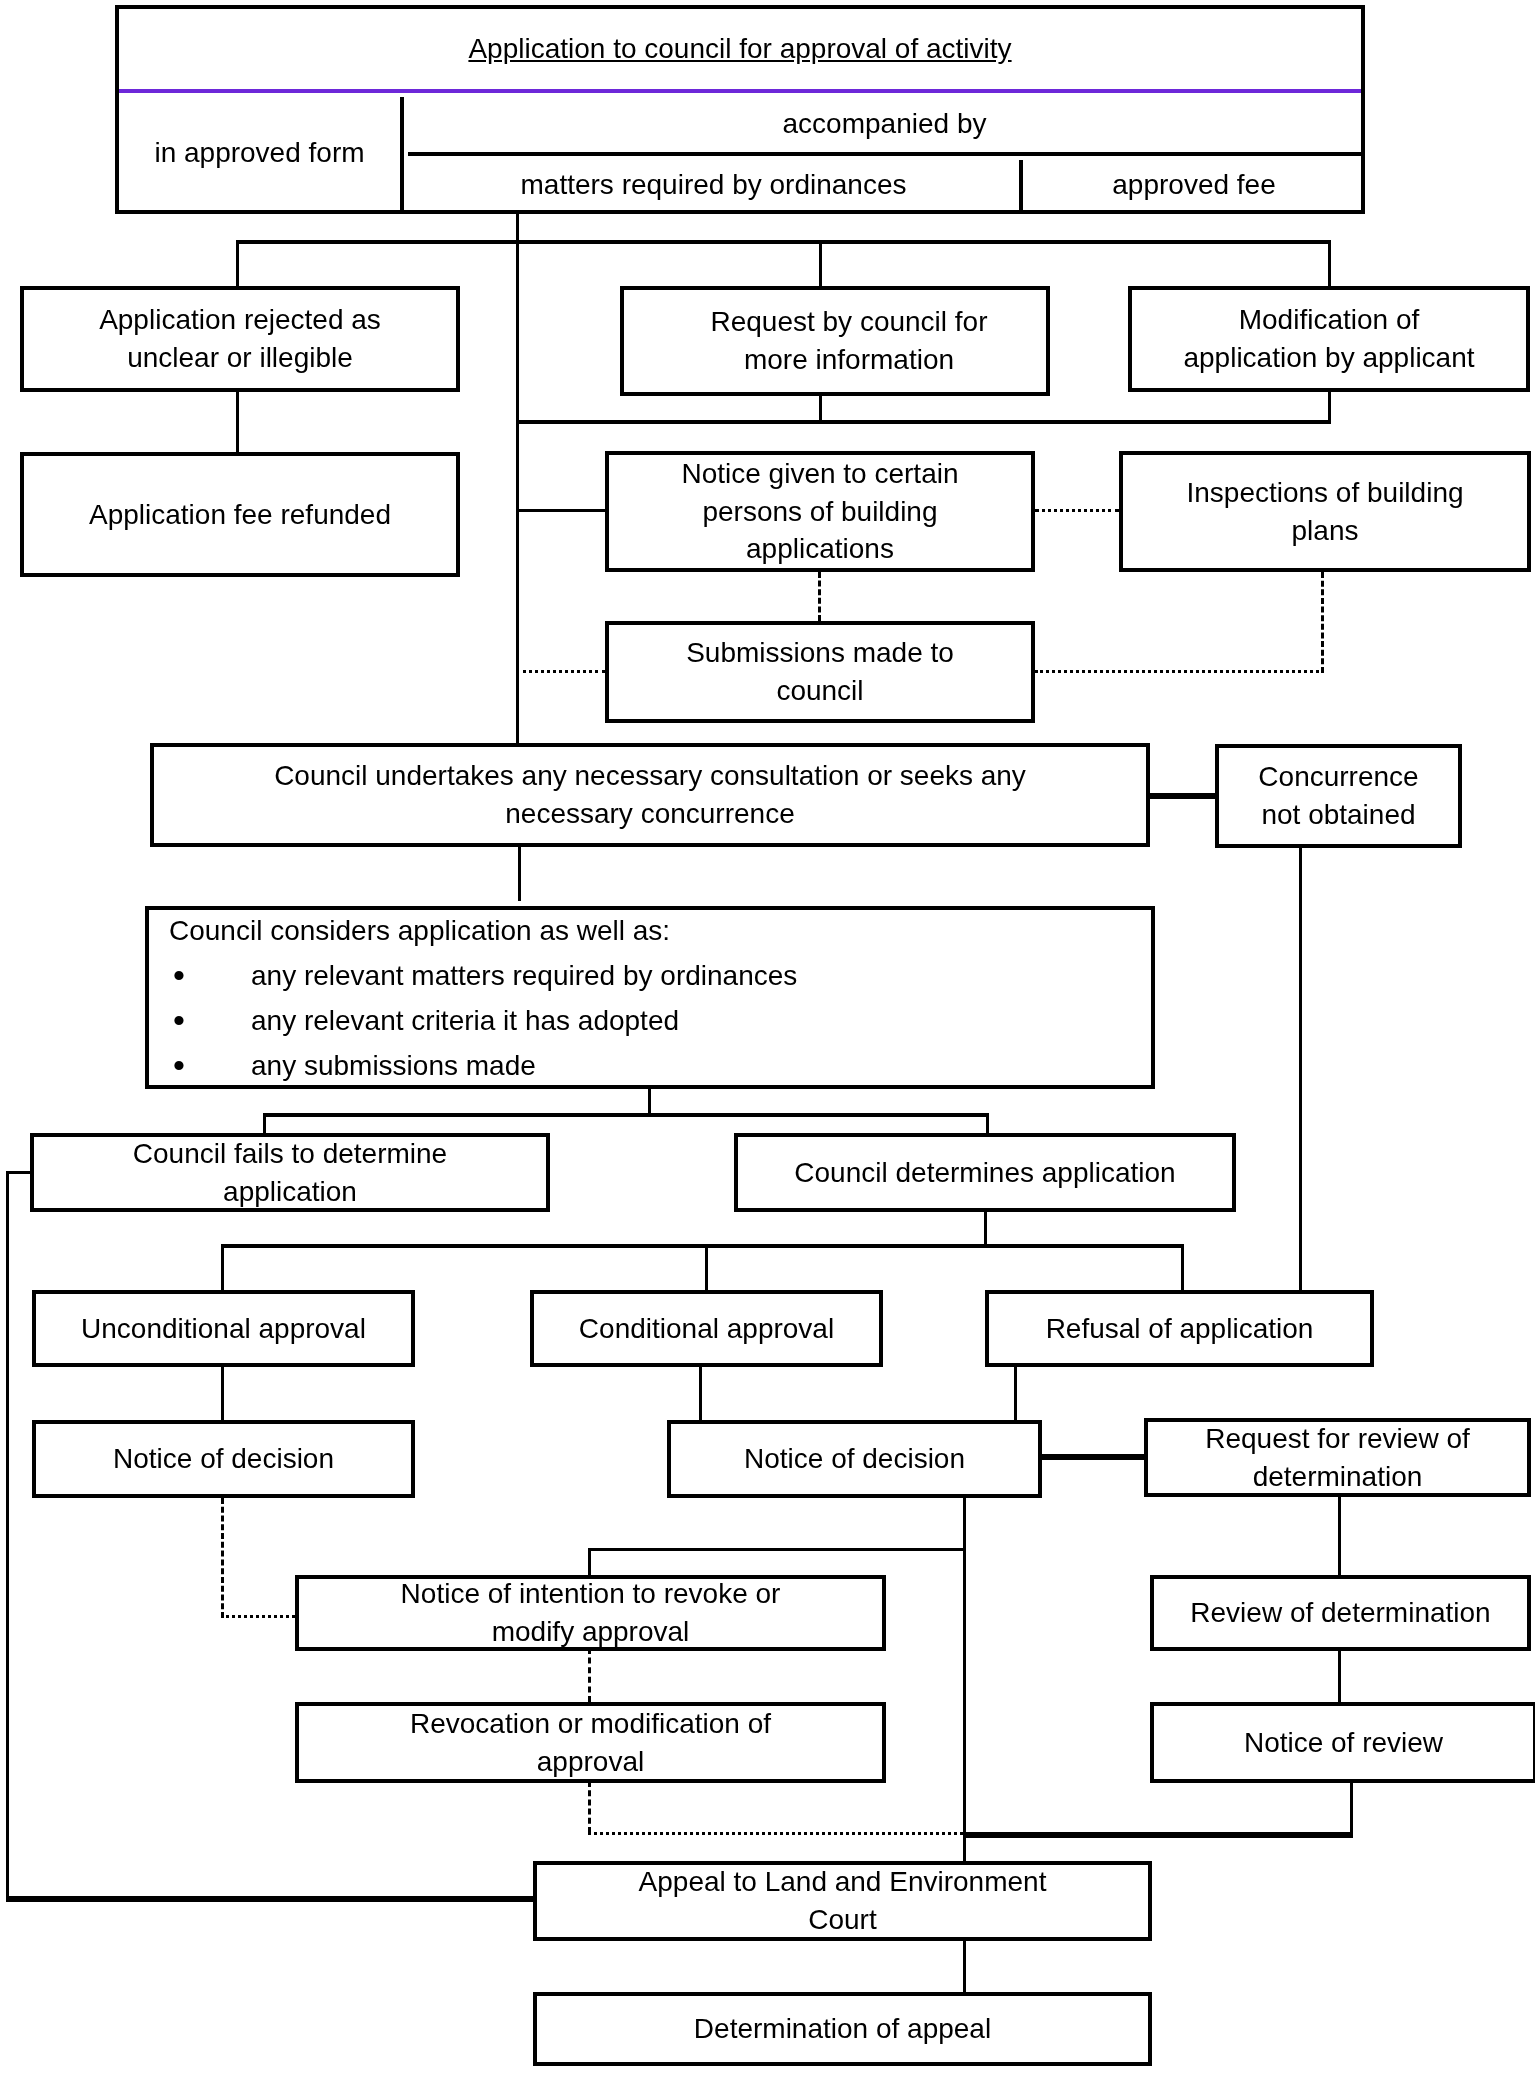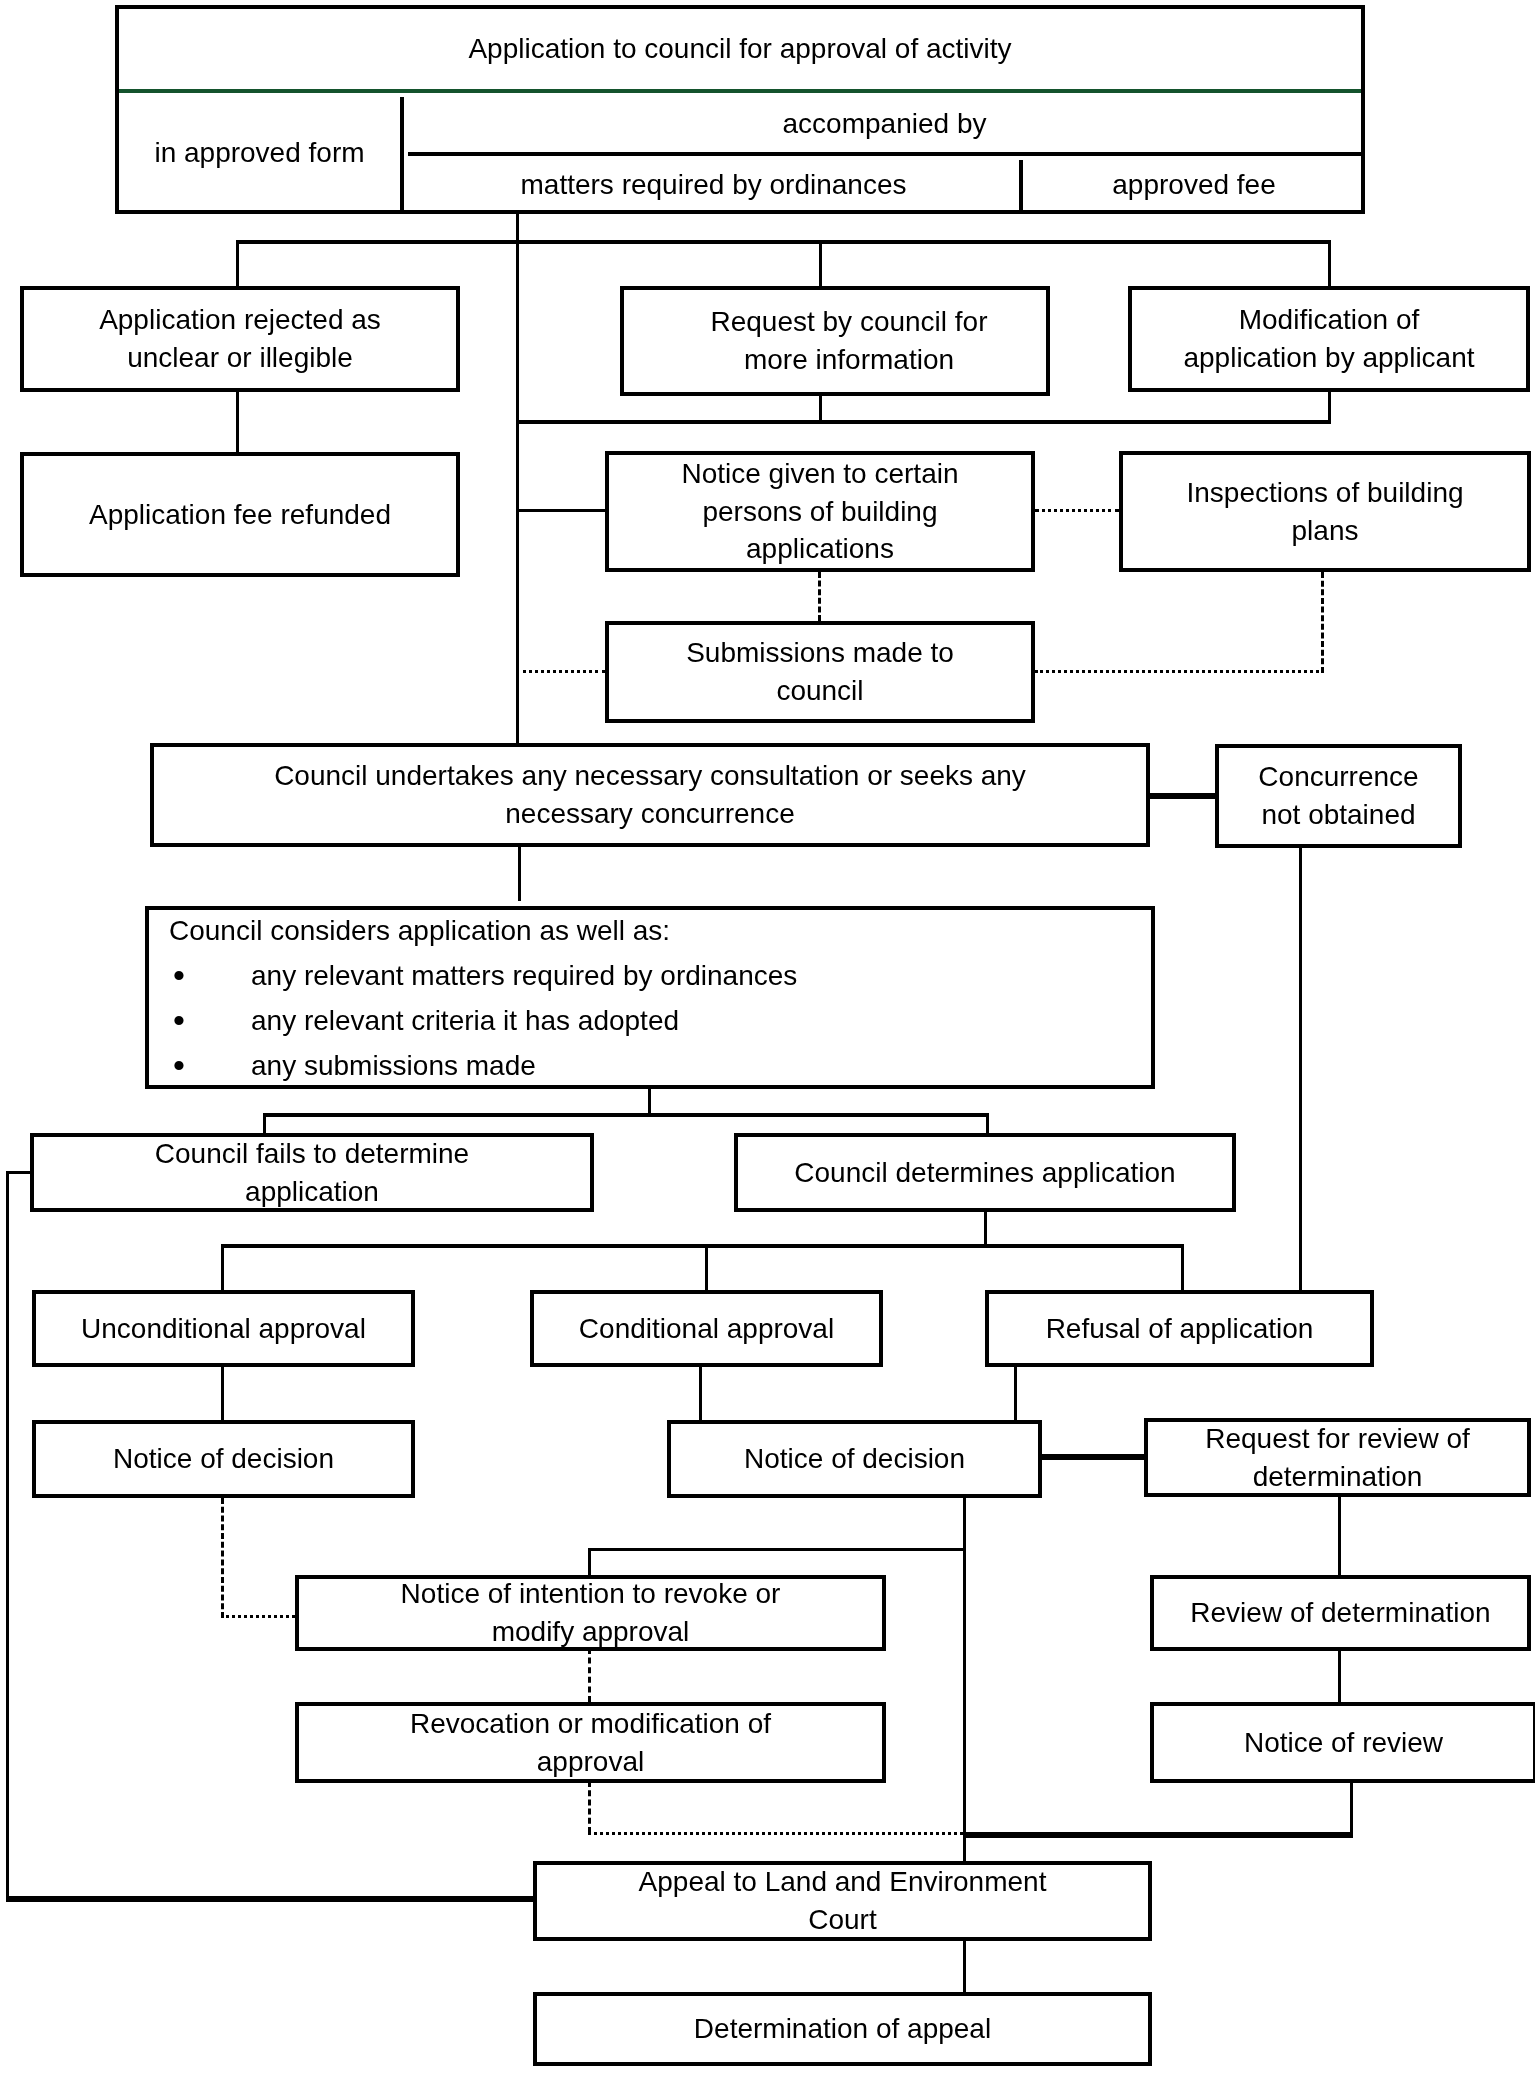--- a/index.html
+++ b/index.html
@@ -103,21 +103,21 @@
   <div class="vdash" style="left:588px;top:1648px;height:54px;"></div>
   <div class="vdash" style="left:588px;top:1781px;height:52px;"></div>
 
   <div class="hdot" style="left:1035px;top:509px;width:84px;"></div>
   <div class="hdot" style="left:516px;top:670px;width:89px;"></div>
   <div class="hdot" style="left:1035px;top:670px;width:289px;"></div>
   <div class="hdot" style="left:221px;top:1615px;width:74px;"></div>
   <div class="hdot" style="left:588px;top:1832px;width:375px;"></div>
 
   <div class="box" style="left:115px;top:5px;width:1250px;height:209px;padding:0;display:block;">
-    <div class="cell" style="left:0;top:0;right:0;height:84px;border-bottom:4px solid #14532d;">Application to council for approval of activity</div>
+    <div class="cell" style="left:0;top:0;right:0;height:84px;border-bottom:4px solid #6d28d9;text-decoration:underline;">Application to council for approval of activity</div>
     <div class="cell" style="left:0;top:88px;width:285px;bottom:0;border-right:4px solid #000;">in approved form</div>
     <div class="cell" style="left:289px;top:88px;right:0;height:59px;border-bottom:4px solid #000;">accompanied by</div>
     <div class="cell" style="left:289px;top:151px;width:615px;bottom:0;border-right:4px solid #000;">matters required by ordinances</div>
     <div class="cell" style="left:908px;top:151px;right:0;bottom:0;">approved fee</div>
   </div>
 
   <div class="box" style="left:20px;top:286px;width:440px;height:106px;">Application rejected as
 unclear or illegible</div>
   <div class="box" style="left:620px;top:286px;width:430px;height:110px;padding-left:28px;">Request by council for
 more information</div>
@@ -139,21 +139,21 @@
   <div class="box" style="left:1215px;top:744px;width:247px;height:104px;">Concurrence
 not obtained</div>
 
   <div class="box considers" style="left:145px;top:899px;width:1010px;height:183px;">
     <span class="intro">Council considers application as well as:</span>
     <span class="item">any relevant matters required by ordinances</span>
     <span class="item">any relevant criteria it has adopted</span>
     <span class="item">any submissions made</span>
   </div>
 
-  <div class="box" style="left:30px;top:1133px;width:564px;height:79px;">Council fails to determine
+  <div class="box" style="left:30px;top:1133px;width:520px;height:79px;">Council fails to determine
 application</div>
   <div class="box" style="left:734px;top:1133px;width:502px;height:79px;">Council determines application</div>
 
   <div class="box" style="left:32px;top:1290px;width:383px;height:77px;">Unconditional approval</div>
   <div class="box" style="left:530px;top:1290px;width:353px;height:77px;">Conditional approval</div>
   <div class="box" style="left:985px;top:1290px;width:389px;height:77px;">Refusal of application</div>
 
   <div class="box" style="left:32px;top:1420px;width:383px;height:78px;">Notice of decision</div>
   <div class="box" style="left:667px;top:1420px;width:375px;height:78px;">Notice of decision</div>
   <div class="box" style="left:1144px;top:1418px;width:387px;height:79px;">Request for review of

